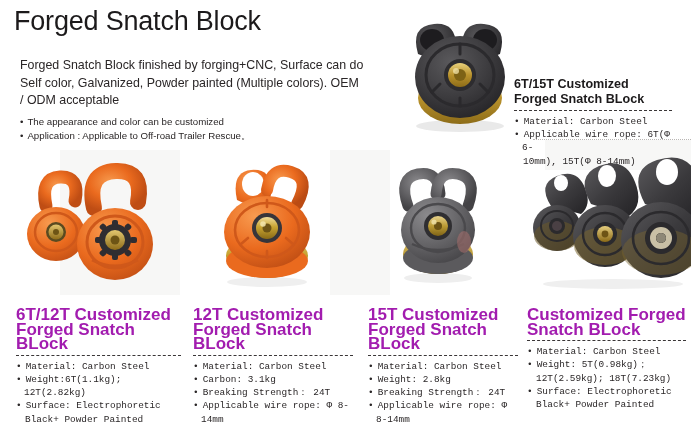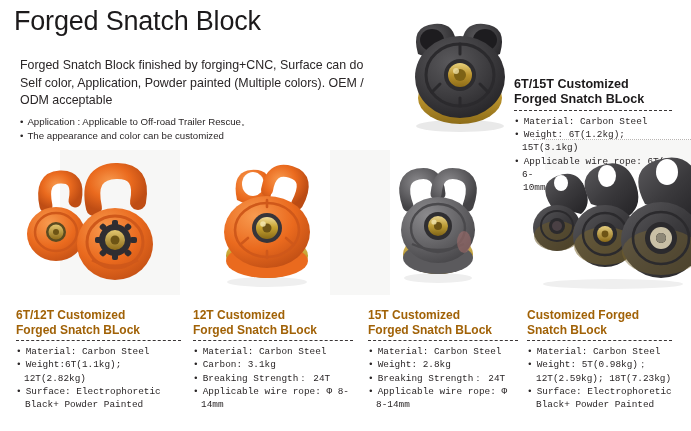--- a/index.html
+++ b/index.html
@@ -55,21 +55,21 @@
   .dotrule {
     position:absolute; left:533px; top:139px; width:158px; height:0;
     border-top:1px dotted #b9b6b4;
   }
 
   
   .col { position:absolute; top:160px; }
   .col-photo { position:absolute; left:0; top:0; }
   .col-text  { position:absolute; top:148px; }
   .col-head {
-    font-size:12px; font-weight:700; line-height:14.6px; color:#a16207;
+    font-size:17px; font-weight:700; line-height:14.6px; color:#a21caf;
   }
   .col-rule { margin:3px 0 4px 0; height:0; border-top:1.4px dashed #3a3637; }
 
   .c1 { left:16px;  width:165px; }
   .c2 { left:193px; width:160px; }
   .c3 { left:368px; width:150px; }
   .c4 { left:527px; width:164px; }
 
   svg { display:block; overflow:visible; }
 </style>
@@ -77,25 +77,25 @@
 <body>
 
 <div class="page">
 
   <div class="bg-tint t1"></div>
   <div class="bg-tint t2"></div>
   <div class="bg-tint t3"></div>
 
   <div class="title">Forged Snatch Block</div>
 
-  <div class="intro">Forged Snatch Block finished by forging+CNC, Surface can do Self color, Application, Powder painted (Multiple colors). OEM / ODM acceptable</div>
+  <div class="intro">Forged Snatch Block finished by forging+CNC, Surface can do Self color, Galvanized, Powder painted (Multiple colors). OEM / ODM acceptable</div>
 
   <div class="intro-bullets">
+    <div class="b">The appearance and color can be customized</div>
     <div class="b">Application : Applicable to Off-road Trailer Rescue。</div>
-    <div class="b">The appearance and color can be customized</div>
   </div>
 
   <div class="feature-photo">
     <svg width="136" height="122" viewBox="0 0 136 122">
       <defs>
         <radialGradient id="blkBody" cx="40%" cy="32%" r="78%">
           <stop offset="0%" stop-color="#5a595c"></stop>
           <stop offset="55%" stop-color="#3c3b3e"></stop>
           <stop offset="100%" stop-color="#222124"></stop>
         </radialGradient>
@@ -131,21 +131,20 @@
   </div>
 
   <div class="feature-text">
     <div class="feature-head">
       <span>6T/15T Customized</span><br>
       <span>Forged Snatch BLock</span>
     </div>
     <div class="feature-rule"></div>
     <div class="speclist">
       <span class="row">Material: Carbon Steel</span>
-      <span class="row">Weight: 6T(1.2kg);  15T(3.1kg)</span>
       <span class="row">Applicable wire rope: 6T(Φ 6-</span>
       <span class="cont">10mm), 15T(Φ 8-14mm)</span>
     </div>
   </div>
 
   <div class="dotrule"></div>
 
   <div class="col c1">
     <div class="col-photo">
       <svg width="160" height="135" viewBox="0 0 160 135">

